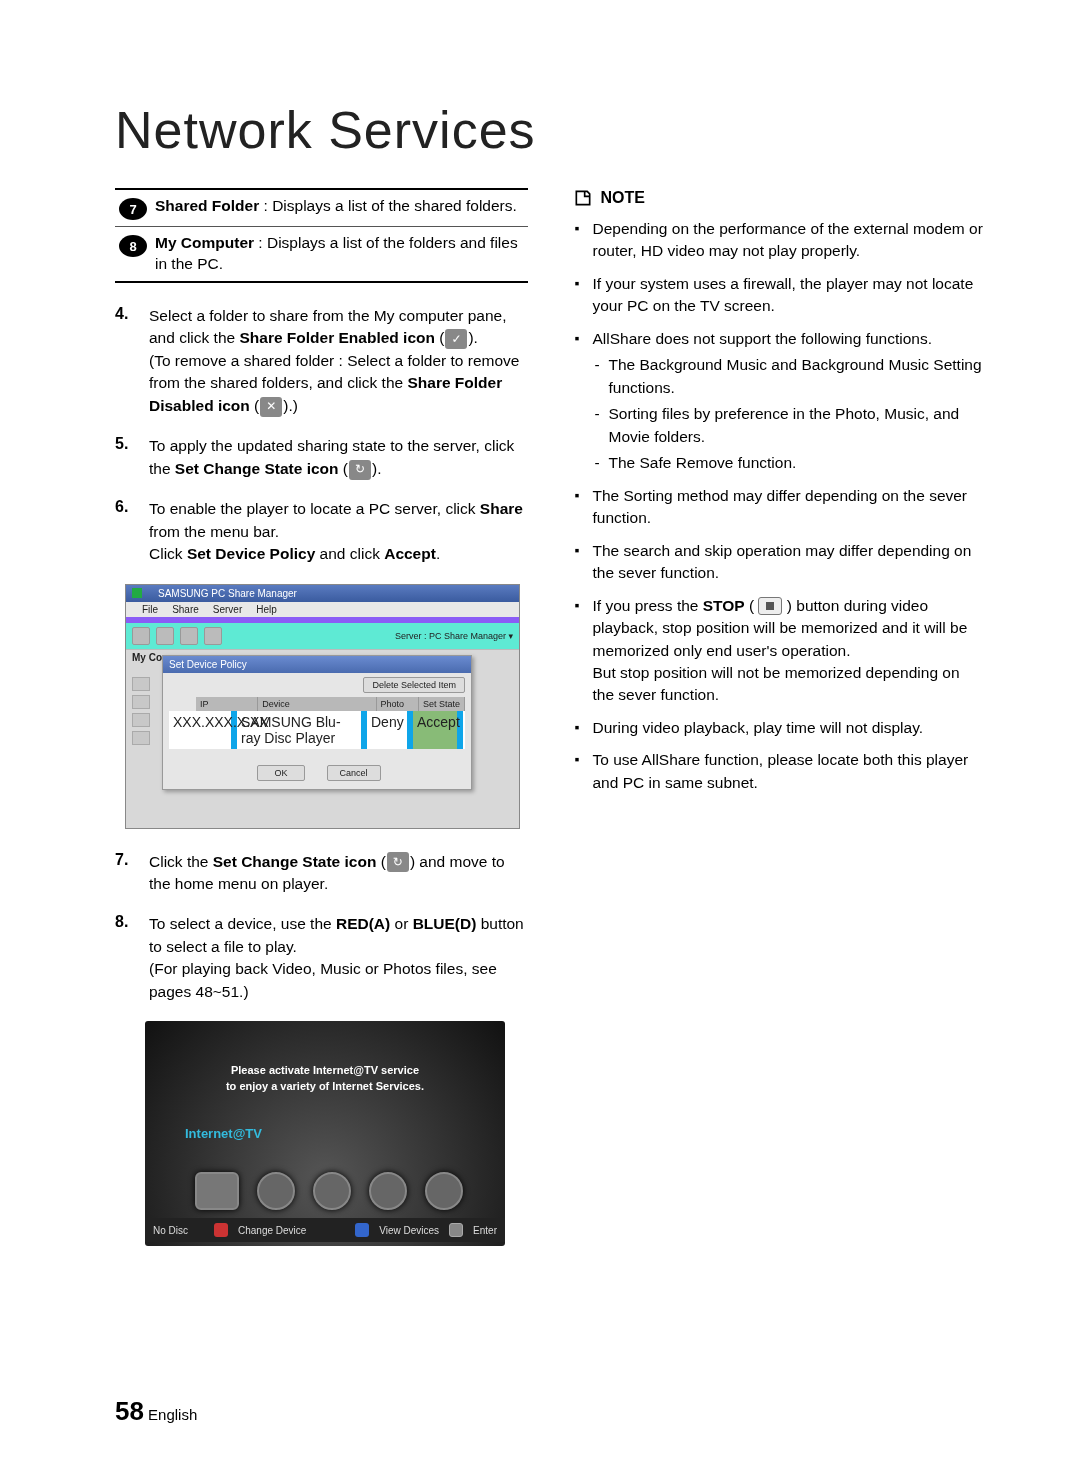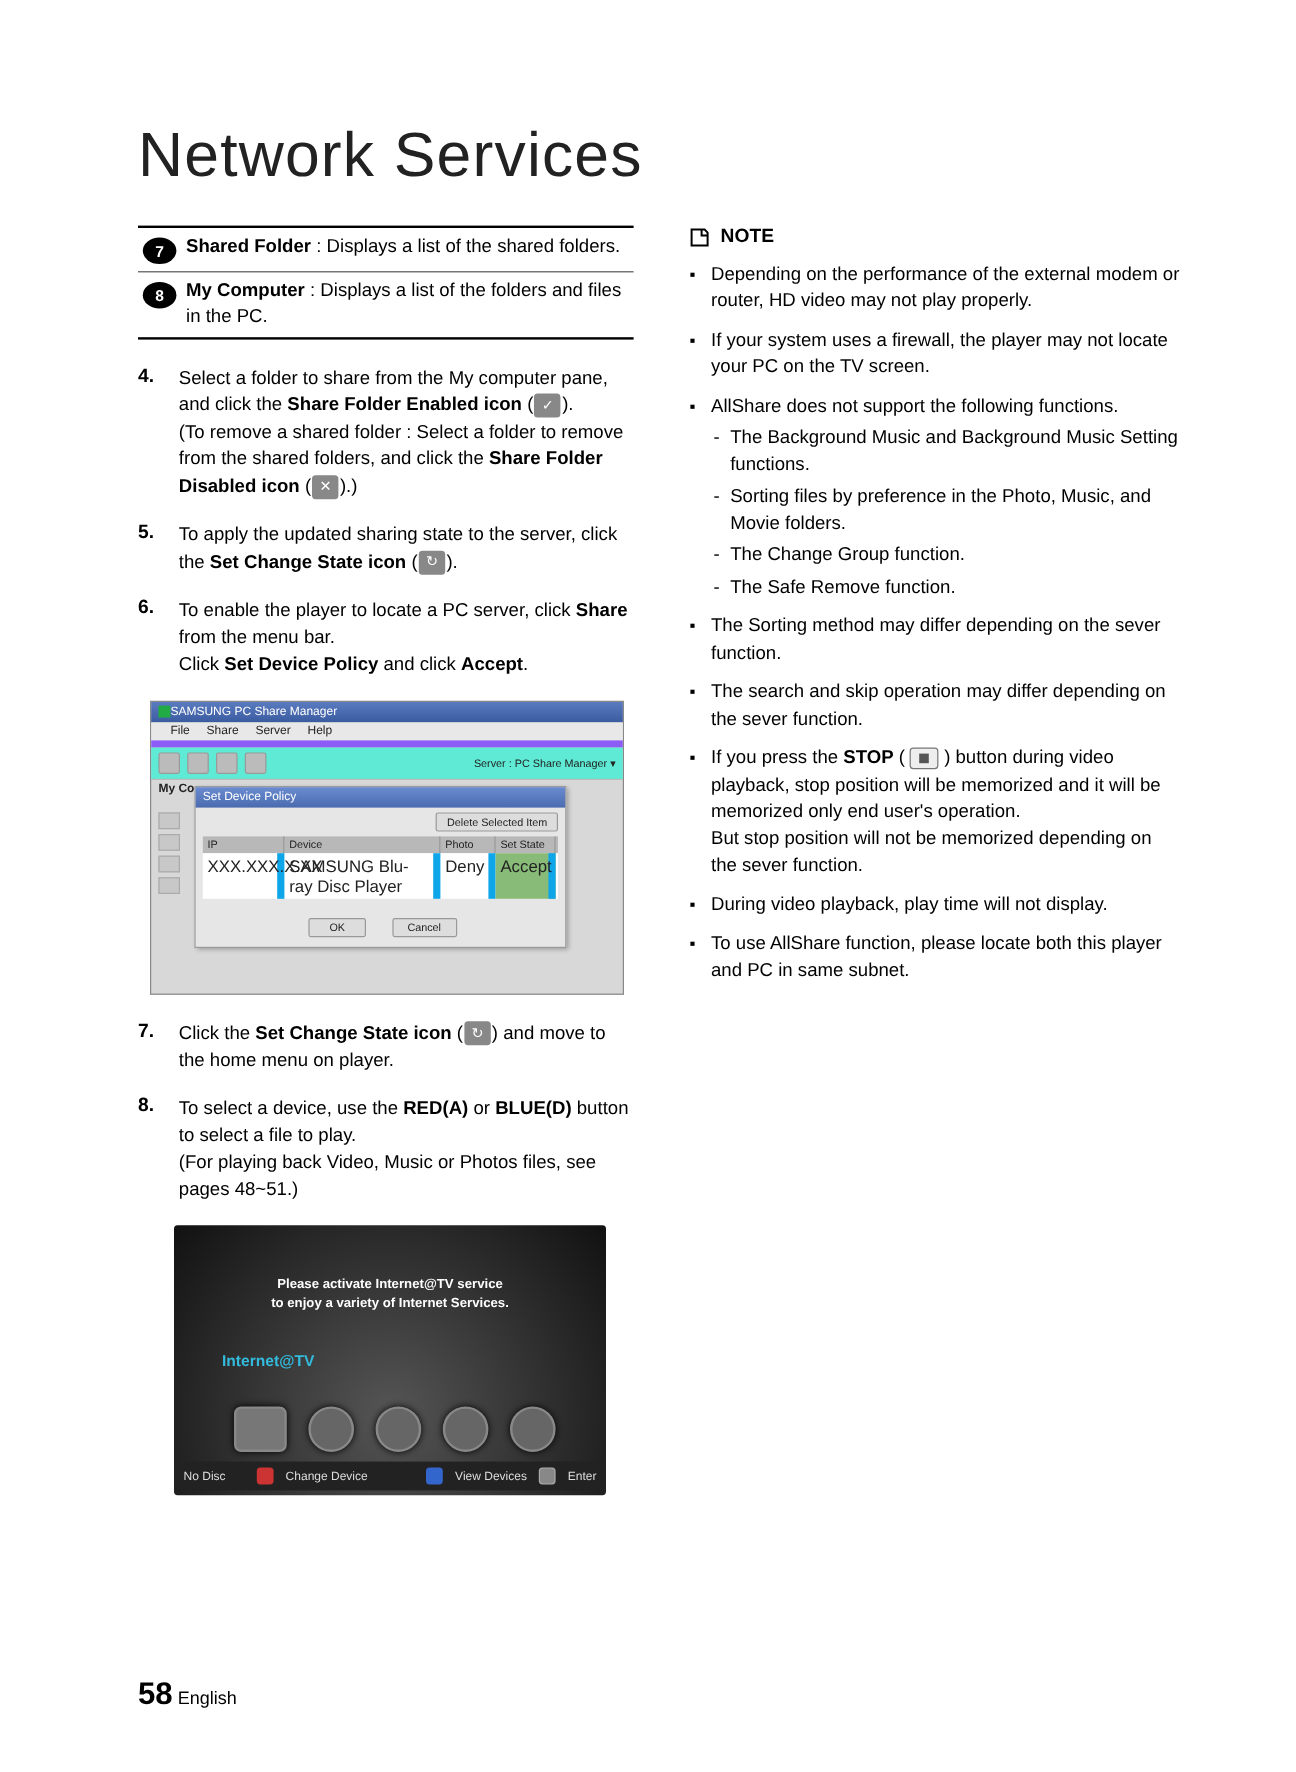--- a/index.html
+++ b/index.html
@@ -65,36 +65,36 @@
 
   .screenshot-gray {
     width: 395px; height: 245px;
     margin: 12px auto 22px 10px;
     border: 1px solid #888;
     background: #d8d8d8;
     position: relative;
     font-size: 9px;
     color: #222;
   }
-  .sg-title { background: linear-gradient(#5a7bc0,#3a5b9f); color:#fff; padding:3px 6px; font-size:10px; display:flex; align-items:center; gap:0; }
+  .sg-title { background: linear-gradient(#5a7bc0,#3a5b9f); color:#fff; padding:3px 6px; font-size:10px; display:flex; align-items:center; gap:16px; }
   .sg-title .icon-sq { width:10px; height:10px; background:#2a4; display:inline-block; }
   .sg-menu { background:#e8e8e8; padding:2px 16px; font-size:10px; display:flex; gap:14px; border-bottom:6px solid #8b5cf6;}
   .sg-tool { background:#5eead4; padding:4px 6px; display:flex; justify-content:space-between; align-items:center; border-bottom:1px solid #bbb;}
   .sg-tool .tbs { display:flex; gap:6px; }
   .sg-tool .tbs span { width:18px; height:18px; background:#bbb; border:1px solid #999; border-radius:2px; }
   .sg-label { font-size:10px; padding:2px 6px; font-weight:bold; }
   .sg-dialog {
     position:absolute; left:36px; top:70px; width:310px; height:135px;
     background:#e6e6e6; border:1px solid #999; box-shadow:2px 2px 4px rgba(0,0,0,0.3);
   }
   .sg-dlg-title { background:linear-gradient(#6a8bd0,#4a6baf); color:#fff; font-size:10px; padding:3px 6px; }
   .sg-dlg-bar { display:flex; justify-content:flex-end; padding:4px 6px; }
   .sg-btn { font-size:9px; padding:2px 8px; background:#ddd; border:1px solid #999; border-radius:2px; margin-left:4px;}
   .sg-table { margin:0 6px; }
-  .sg-th { display:flex; background:#b8b8b8; }
+  .sg-th { display:flex; background:#b8b8b8;margin-left:27px; }
   .sg-th span { font-size:9px; padding:2px 4px; border-right:1px solid #999; }
   .sg-td { display:flex; background:#fff; }
   .sg-td span { font-size:14px; padding:3px 4px; border-right:6px solid #0ea5e9; }
   .sg-dlg-foot { position:absolute; bottom:8px; width:100%; display:flex; justify-content:center; gap:18px; }
   .sg-side { position:absolute; left:6px; top:92px; width:22px; }
   .sg-side div { width:18px; height:14px; background:#c8c8c8; margin-bottom:4px; border:1px solid #aaa; }
 
   .screenshot-dark {
     width: 360px; height: 225px;
     margin: 14px auto 0 30px;
@@ -278,21 +278,20 @@
       <span>NOTE</span>
     </div>
     <ul class="bullets">
       <li>Depending on the performance of the external modem or router, HD video may not play properly.</li>
       <li>If your system uses a firewall, the player may not locate your PC on the TV screen.</li>
       <li>
         <span>AllShare does not support the following functions.</span>
         <ul class="subdash">
           <li>The Background Music and Background Music Setting functions.</li>
           <li>Sorting files by preference in the Photo, Music, and Movie folders.</li>
-          <li>The Change Group function.</li>
           <li>The Safe Remove function.</li>
         </ul>
       </li>
       <li>The Sorting method may differ depending on the sever function.</li>
       <li>The search and skip operation may differ depending on the sever function.</li>
       <li>
         <span>If you press the </span><b>STOP</b><span> ( </span><span class="stop-icon"></span><span> ) button during video playback, stop position will be memorized and it will be memorized only end user's operation.</span><br>
         <span>But stop position will not be memorized depending on the sever function.</span>
       </li>
       <li>During video playback, play time will not display.</li>

